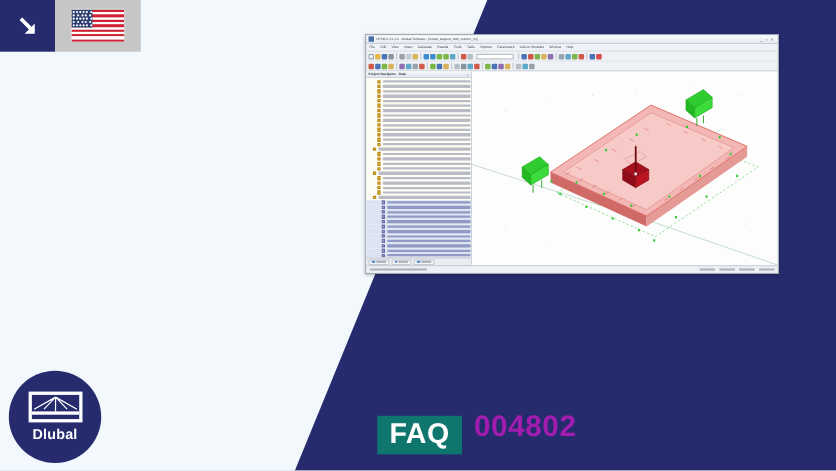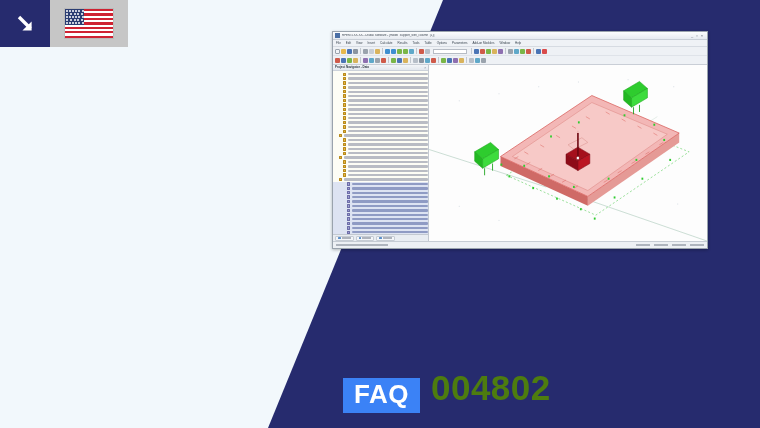--- a/index.html
+++ b/index.html
@@ -78,26 +78,26 @@
     color:#ffffff; font-size:13px; font-weight:bold;
     margin-top:3px; letter-spacing:0.2px;
   }
 
   
   .faq-row {
     position:absolute; left:343px; top:362px;
     display:flex; align-items:center; gap:11px;
   }
   .faq-badge {
-    background:#3b82f6; color:#ffffff;
+    background:#0f766e; color:#ffffff;
     font-size:26px; font-weight:bold; letter-spacing:0.5px;
     padding:2px 11px 4px 11px; line-height:1.12;margin-top:16px;
   }
   .faq-number {
-    color:#4d7c0f; font-size:35px; font-weight:bold; letter-spacing:0.5px;
+    color:#a21caf; font-size:27px; font-weight:bold; letter-spacing:0.5px;
   }
 
   
   .app-window {
     position:absolute; left:332px; top:31px;
     width:376px; height:218px;
     background:#eef0f3;
     border:1px solid #9aa3ad;
     box-shadow:0 1px 3px rgba(0,0,0,.28);
     display:flex; flex-direction:column;
@@ -280,20 +280,29 @@
               <span></span>
               <span></span>
               <span></span>
             </div>
         </div>
       </div>
     </div>
   </div>
 
 
+  <div class="logo-wrap">
+    <div class="logo-mark">
+      <svg viewBox="0 0 43 22" preserveAspectRatio="none">
+        <path d="M21.5 2 L2 13 M21.5 2 L41 13 M21.5 2 L21.5 15 M21.5 2 L11 13 M21.5 2 L32 13" stroke="#ffffff" stroke-width="1.1" fill="none"></path>
+      </svg>
+      <div class="deck"></div>
+    </div>
+    <div class="logo-text">Dlubal</div>
+  </div>
 
   <div class="faq-row">
     <div class="faq-badge">FAQ</div>
     <div class="faq-number">004802</div>
   </div>
 
   <div class="app-window">
 
     <div class="titlebar">
       <div class="tb-ico"></div>

